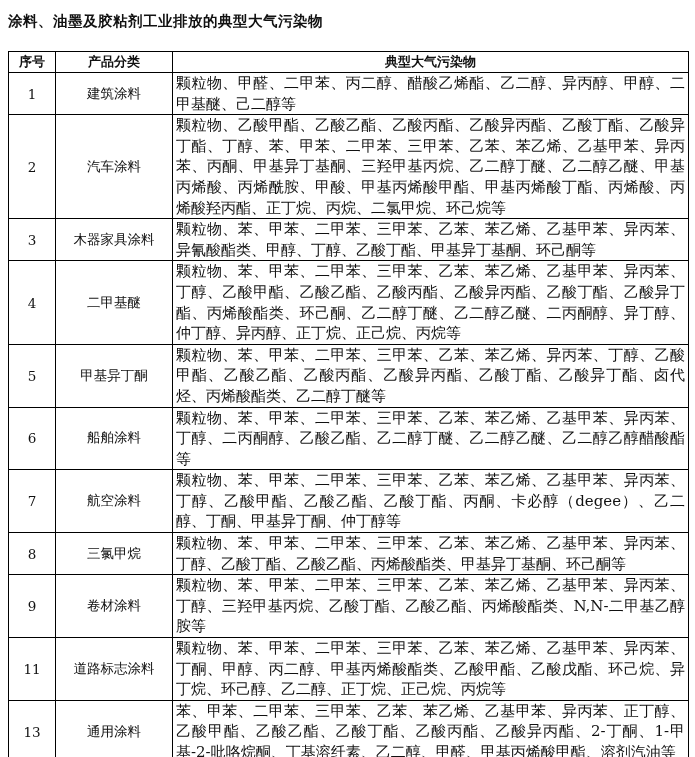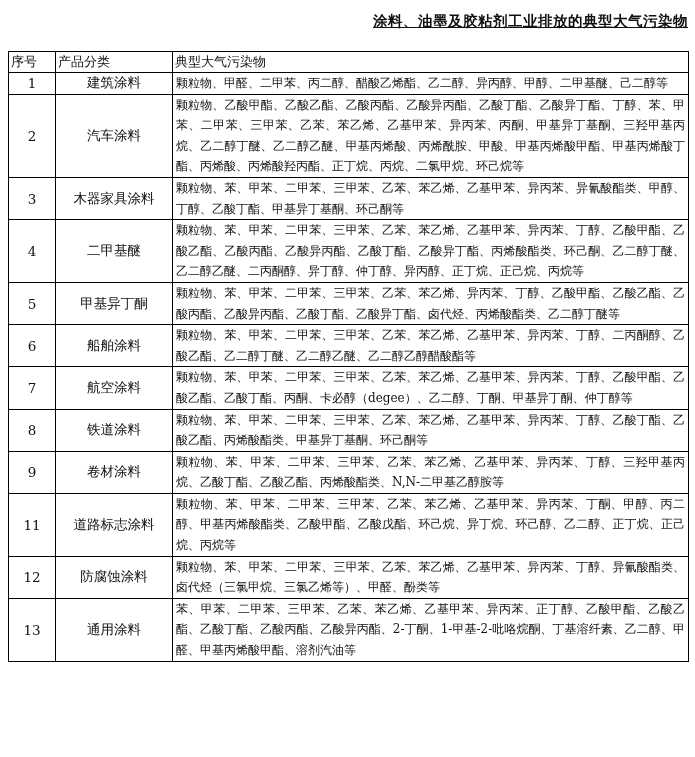--- a/index.html
+++ b/index.html
@@ -13,54 +13,53 @@
     overflow: hidden;
     font-family: "DejaVu Serif", serif;
     color: #111111;
   }
   .page {
     padding: 6px 7px 0 8px;
     box-sizing: border-box;
     width: 695px;
   }
   .doc-title {
-    text-align: right;
+    text-align: left;
     font-weight: bold;
     font-size: 14.5px;
     padding: 6px 0 0 0;
     margin: 0 0 20px 0;
     letter-spacing: 0.5px;
-    text-decoration: underline;
   }
   table.pollutant-table {
     border-collapse: collapse;
     table-layout: fixed;
     width: 680px;
   }
   .pollutant-table th,
   .pollutant-table td {
     border: 1px solid #000000;
     vertical-align: middle;
     box-sizing: border-box;
   }
   .pollutant-table th {
     font-size: 13px;
-    font-weight: normal;
+    font-weight: bold;
     height: 21px;
     padding: 0 2px;
-    text-align: left;
+    text-align: center;
     margin-top: 11px;
   }
   td.cell-no, td.cell-cat {
     text-align: center;
     font-size: 13.5px;
     padding: 0 2px;
   }
   td.cell-pol {
-    font-size: 12px;
+    font-size: 15px;
     line-height: 20.6px;
     padding: 0 3px;
     text-align: justify;
     text-justify: inter-ideograph;
   }
   col.col-no  { width: 47px; }
   col.col-cat { width: 117px; }
   col.col-pol { width: 516px; }
 </style>
 </head>
@@ -121,42 +120,37 @@
     </tr>
 
     <tr>
       <td class="cell-no">7</td>
       <td class="cell-cat">航空涂料</td>
       <td class="cell-pol">颗粒物、苯、甲苯、二甲苯、三甲苯、乙苯、苯乙烯、乙基甲苯、异丙苯、丁醇、乙酸甲酯、乙酸乙酯、乙酸丁酯、丙酮、卡必醇（degee）、乙二醇、丁酮、甲基异丁酮、仲丁醇等</td>
     </tr>
 
     <tr>
       <td class="cell-no">8</td>
-      <td class="cell-cat">铁道涂料</td>
+      <td class="cell-cat">三氯甲烷</td>
       <td class="cell-pol">颗粒物、苯、甲苯、二甲苯、三甲苯、乙苯、苯乙烯、乙基甲苯、异丙苯、丁醇、乙酸丁酯、乙酸乙酯、丙烯酸酯类、甲基异丁基酮、环己酮等</td>
     </tr>
 
     <tr>
       <td class="cell-no">9</td>
       <td class="cell-cat">卷材涂料</td>
       <td class="cell-pol">颗粒物、苯、甲苯、二甲苯、三甲苯、乙苯、苯乙烯、乙基甲苯、异丙苯、丁醇、三羟甲基丙烷、乙酸丁酯、乙酸乙酯、丙烯酸酯类、N,N-二甲基乙醇胺等</td>
     </tr>
 
 
     <tr>
       <td class="cell-no">11</td>
       <td class="cell-cat">道路标志涂料</td>
       <td class="cell-pol">颗粒物、苯、甲苯、二甲苯、三甲苯、乙苯、苯乙烯、乙基甲苯、异丙苯、丁酮、甲醇、丙二醇、甲基丙烯酸酯类、乙酸甲酯、乙酸戊酯、环己烷、异丁烷、环己醇、乙二醇、正丁烷、正己烷、丙烷等</td>
     </tr>
 
-    <tr>
-      <td class="cell-no">12</td>
-      <td class="cell-cat">防腐蚀涂料</td>
-      <td class="cell-pol">颗粒物、苯、甲苯、二甲苯、三甲苯、乙苯、苯乙烯、乙基甲苯、异丙苯、丁醇、异氰酸酯类、卤代烃（三氯甲烷、三氯乙烯等）、甲醛、酚类等</td>
-    </tr>
 
     <tr>
       <td class="cell-no">13</td>
       <td class="cell-cat">通用涂料</td>
       <td class="cell-pol">苯、甲苯、二甲苯、三甲苯、乙苯、苯乙烯、乙基甲苯、异丙苯、正丁醇、乙酸甲酯、乙酸乙酯、乙酸丁酯、乙酸丙酯、乙酸异丙酯、2-丁酮、1-甲基-2-吡咯烷酮、丁基溶纤素、乙二醇、甲醛、甲基丙烯酸甲酯、溶剂汽油等</td>
     </tr>
   </tbody>
   </table>
 
 </div>

